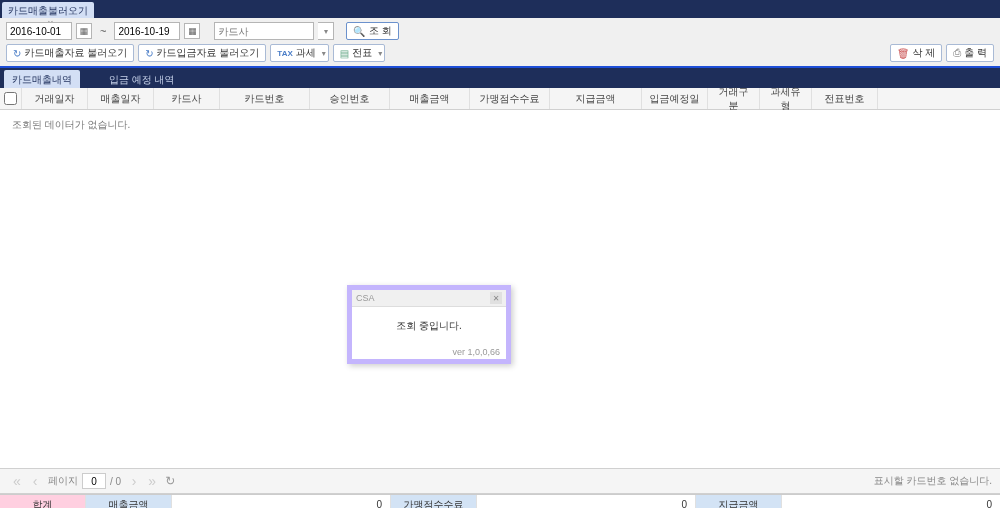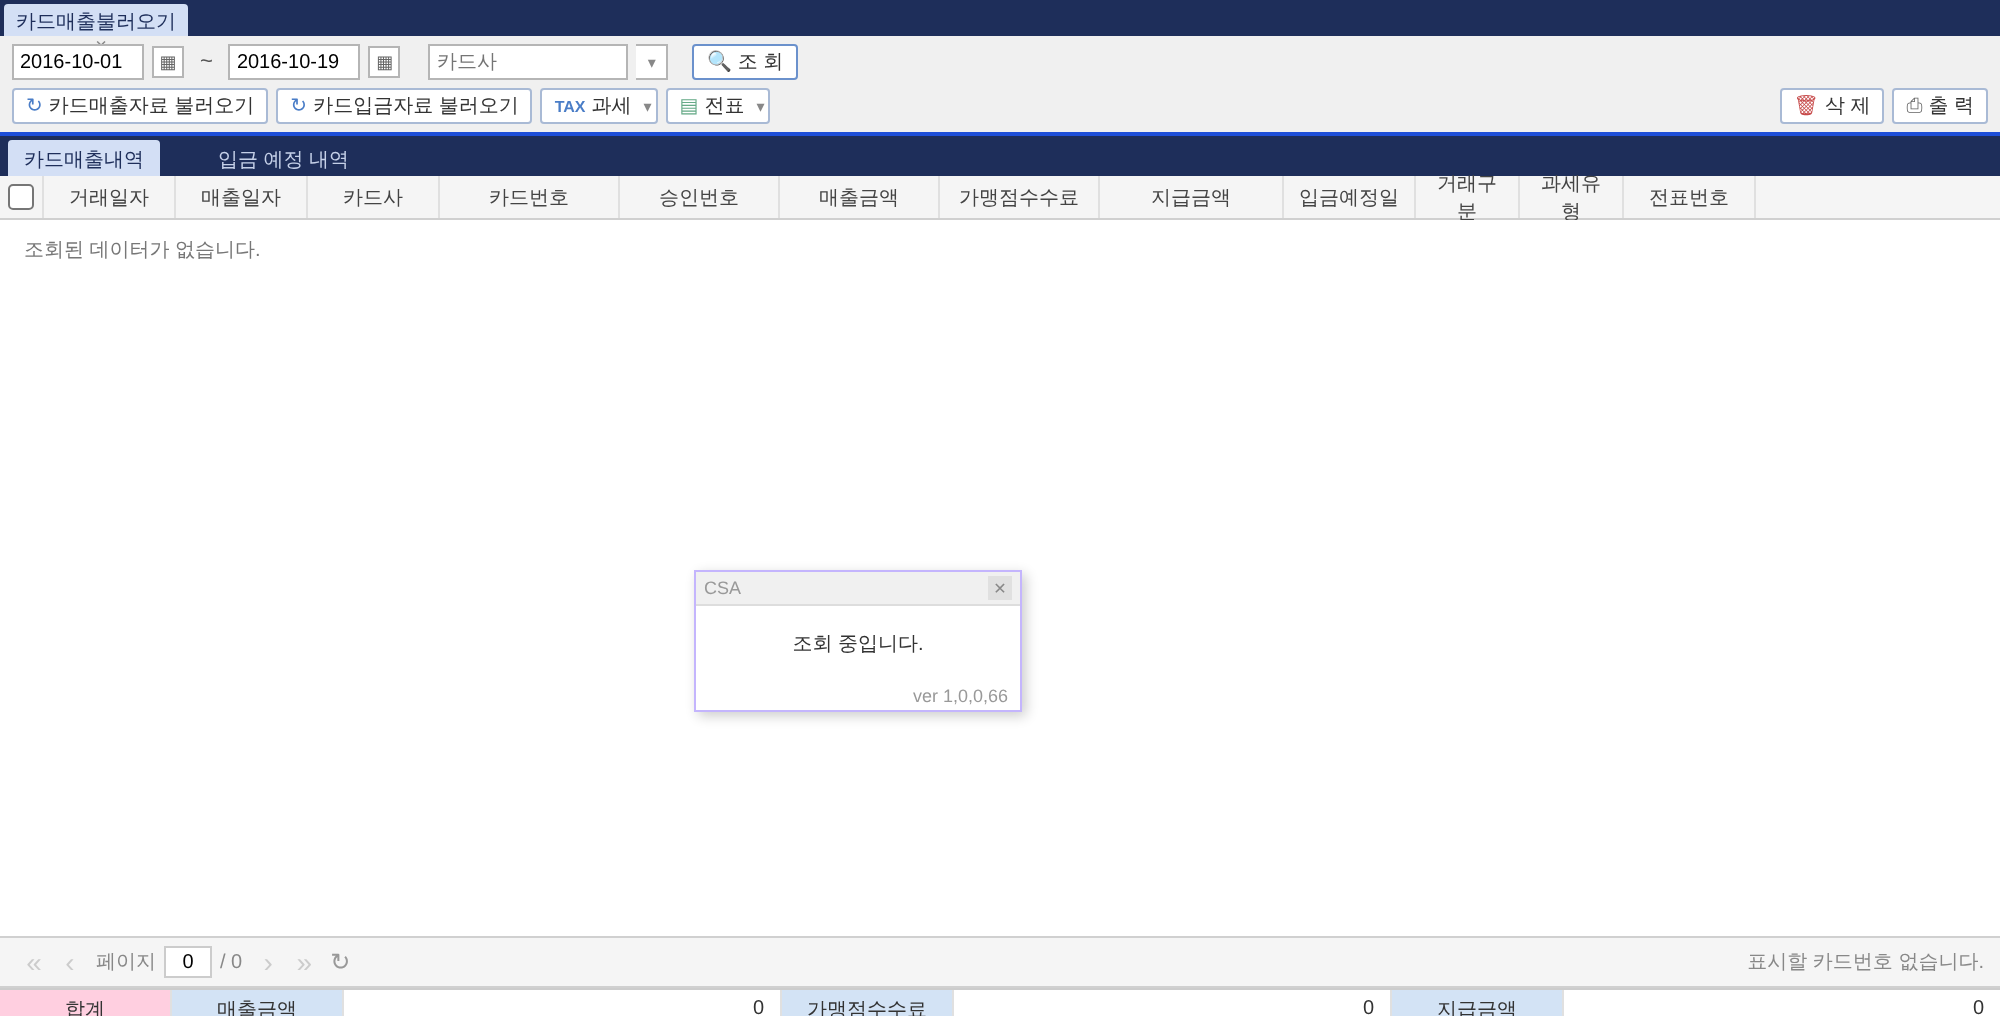--- a/index.html
+++ b/index.html
@@ -35,21 +35,21 @@
     .sub-tab.active { background: #d3dff5; color: #1e2e5a; border-radius: 2px 2px 0 0; }
     
     .grid-header { display: flex; background: #f5f5f5; border-bottom: 1px solid #d0d0d0; height: 22px; }
     .grid-header-cell { padding: 4px 6px; border-right: 1px solid #e0e0e0; text-align: center; font-size: 10px; color: #444; display: flex; align-items: center; justify-content: center; }
     .checkbox-cell { width: 22px; justify-content: center; }
     .checkbox-cell input { cursor: pointer; }
     
     .grid-body { height: 358px; background: #fff; position: relative; overflow: auto; }
     .empty-msg { padding: 8px 12px; font-size: 10px; color: #777; }
     
-    .modal-overlay { position: absolute; top: 175px; left: 347px; width: 164px; background: #fff; border: 1px solid #c4b5fd; box-shadow: 2px 2px 6px rgba(0,0,0,0.2); }
+    .modal-overlay { position: absolute; top: 175px; left: 347px; width: 164px; background: #fff; border: 5px solid #c4b5fd; box-shadow: 2px 2px 6px rgba(0,0,0,0.2); }
     .modal-header { background: #f0f0f0; padding: 2px 4px; font-size: 9px; color: #999; display: flex; justify-content: space-between; align-items: center; border-bottom: 1px solid #ddd; }
     .modal-close { width: 12px; height: 12px; background: #e0e0e0; color: #888; font-size: 8px; display: flex; align-items: center; justify-content: center; cursor: pointer; }
     .modal-body { padding: 12px; text-align: center; font-size: 10px; color: #333; }
     .modal-footer { text-align: right; padding: 2px 6px; font-size: 9px; color: #999; }
     
     .pager { background: #f5f5f5; border-top: 1px solid #d0d0d0; border-bottom: 1px solid #d0d0d0; height: 26px; display: flex; align-items: center; padding: 0 8px; font-size: 10px; color: #888; }
     .pager-btn { width: 18px; height: 18px; display: flex; align-items: center; justify-content: center; cursor: pointer; color: #ccc; font-size: 14px; }
     .pager-text { margin: 0 4px; text-align: right; }
     .page-input { width: 24px; height: 16px; border: 1px solid #ccc; text-align: center; font-size: 10px; }
     .pager-right { margin-left: auto; color: #888; }

